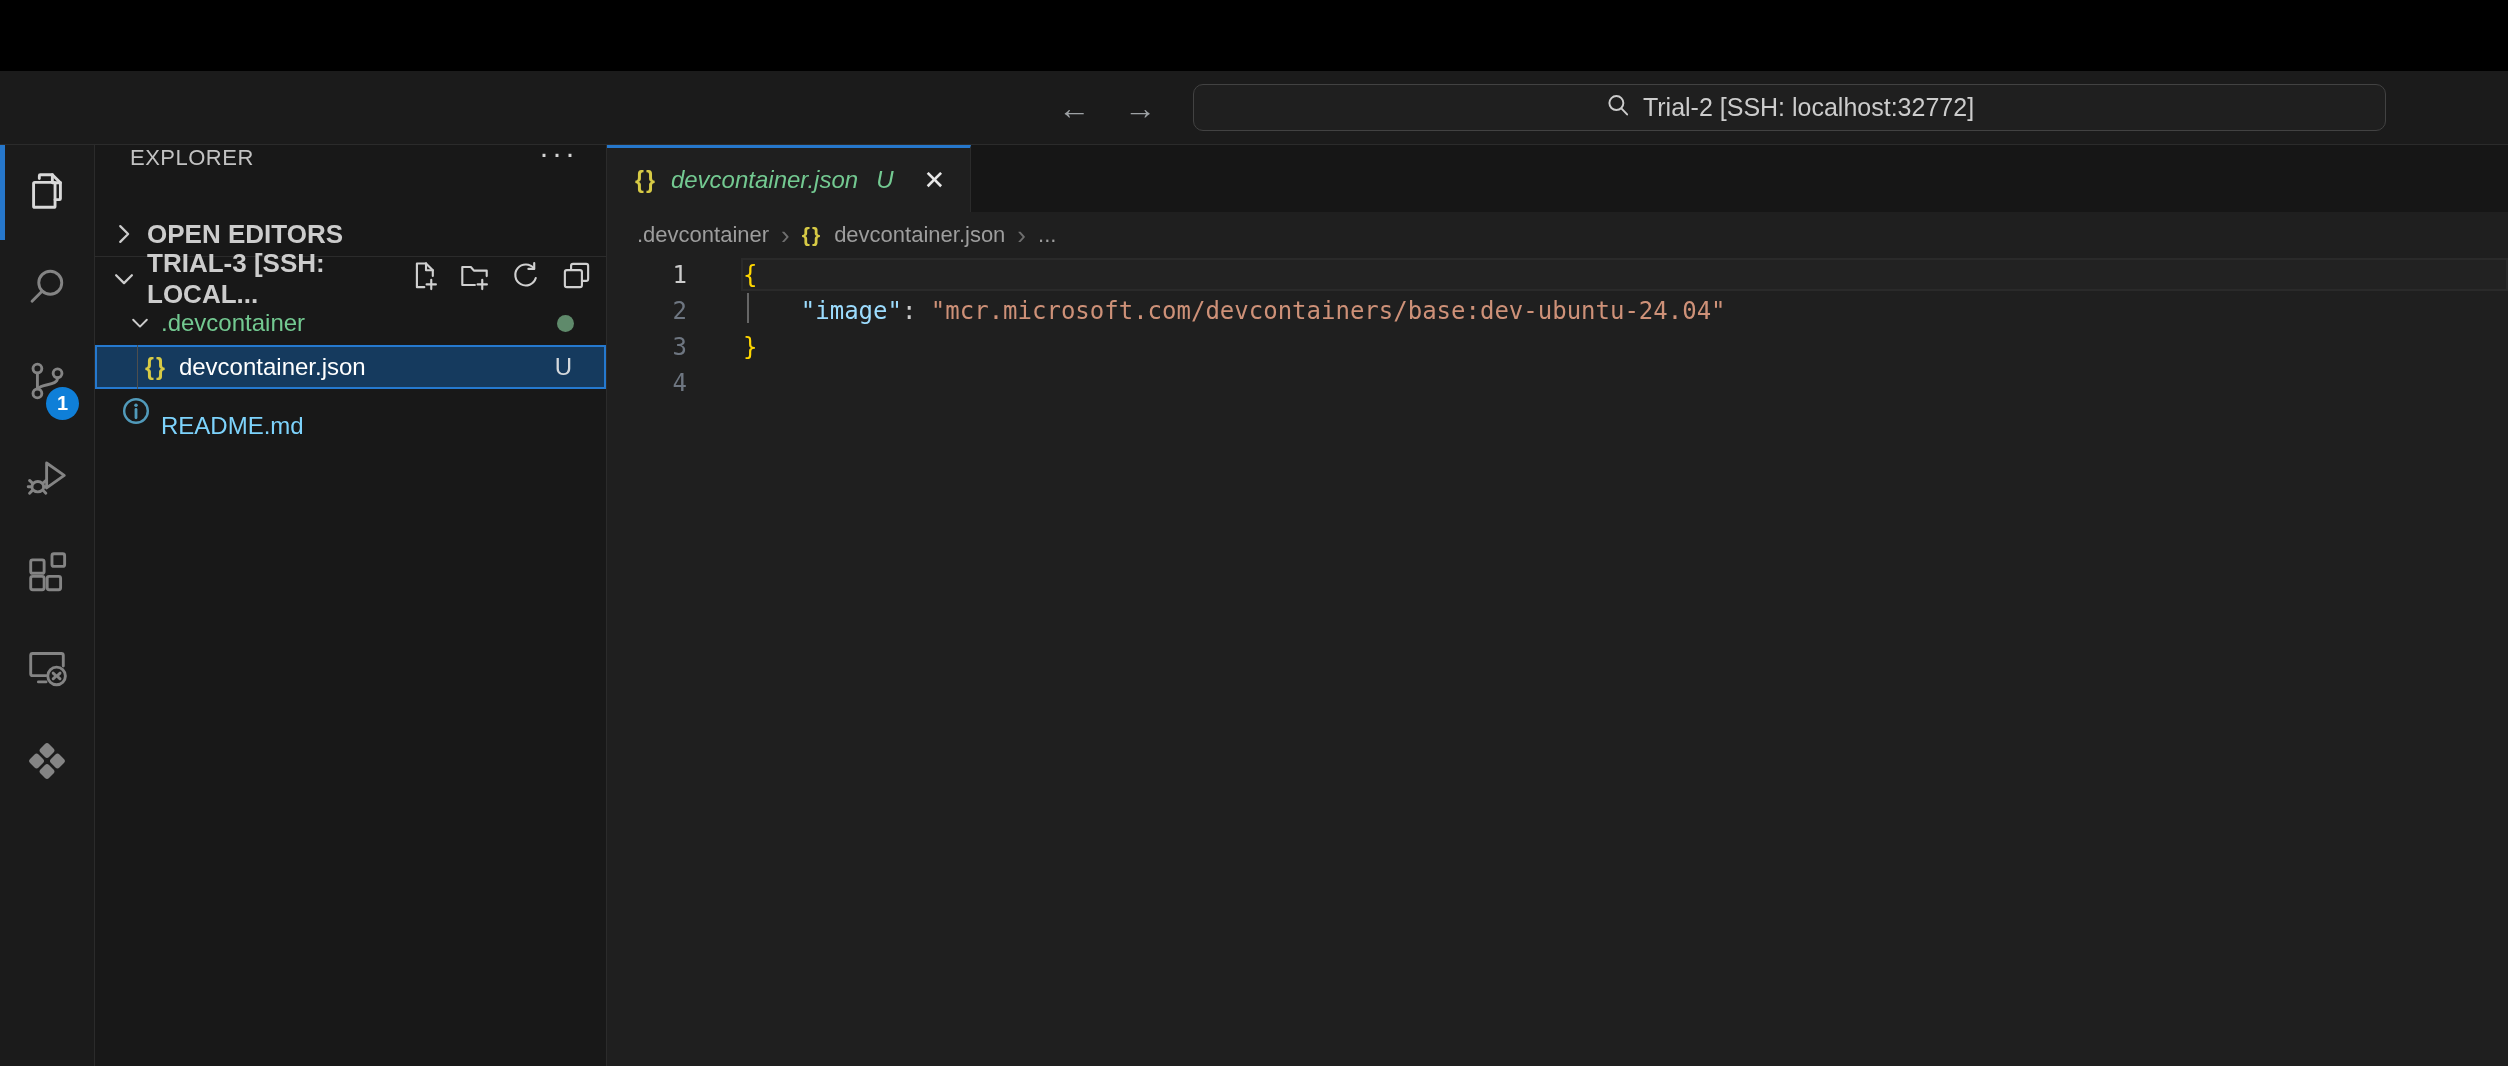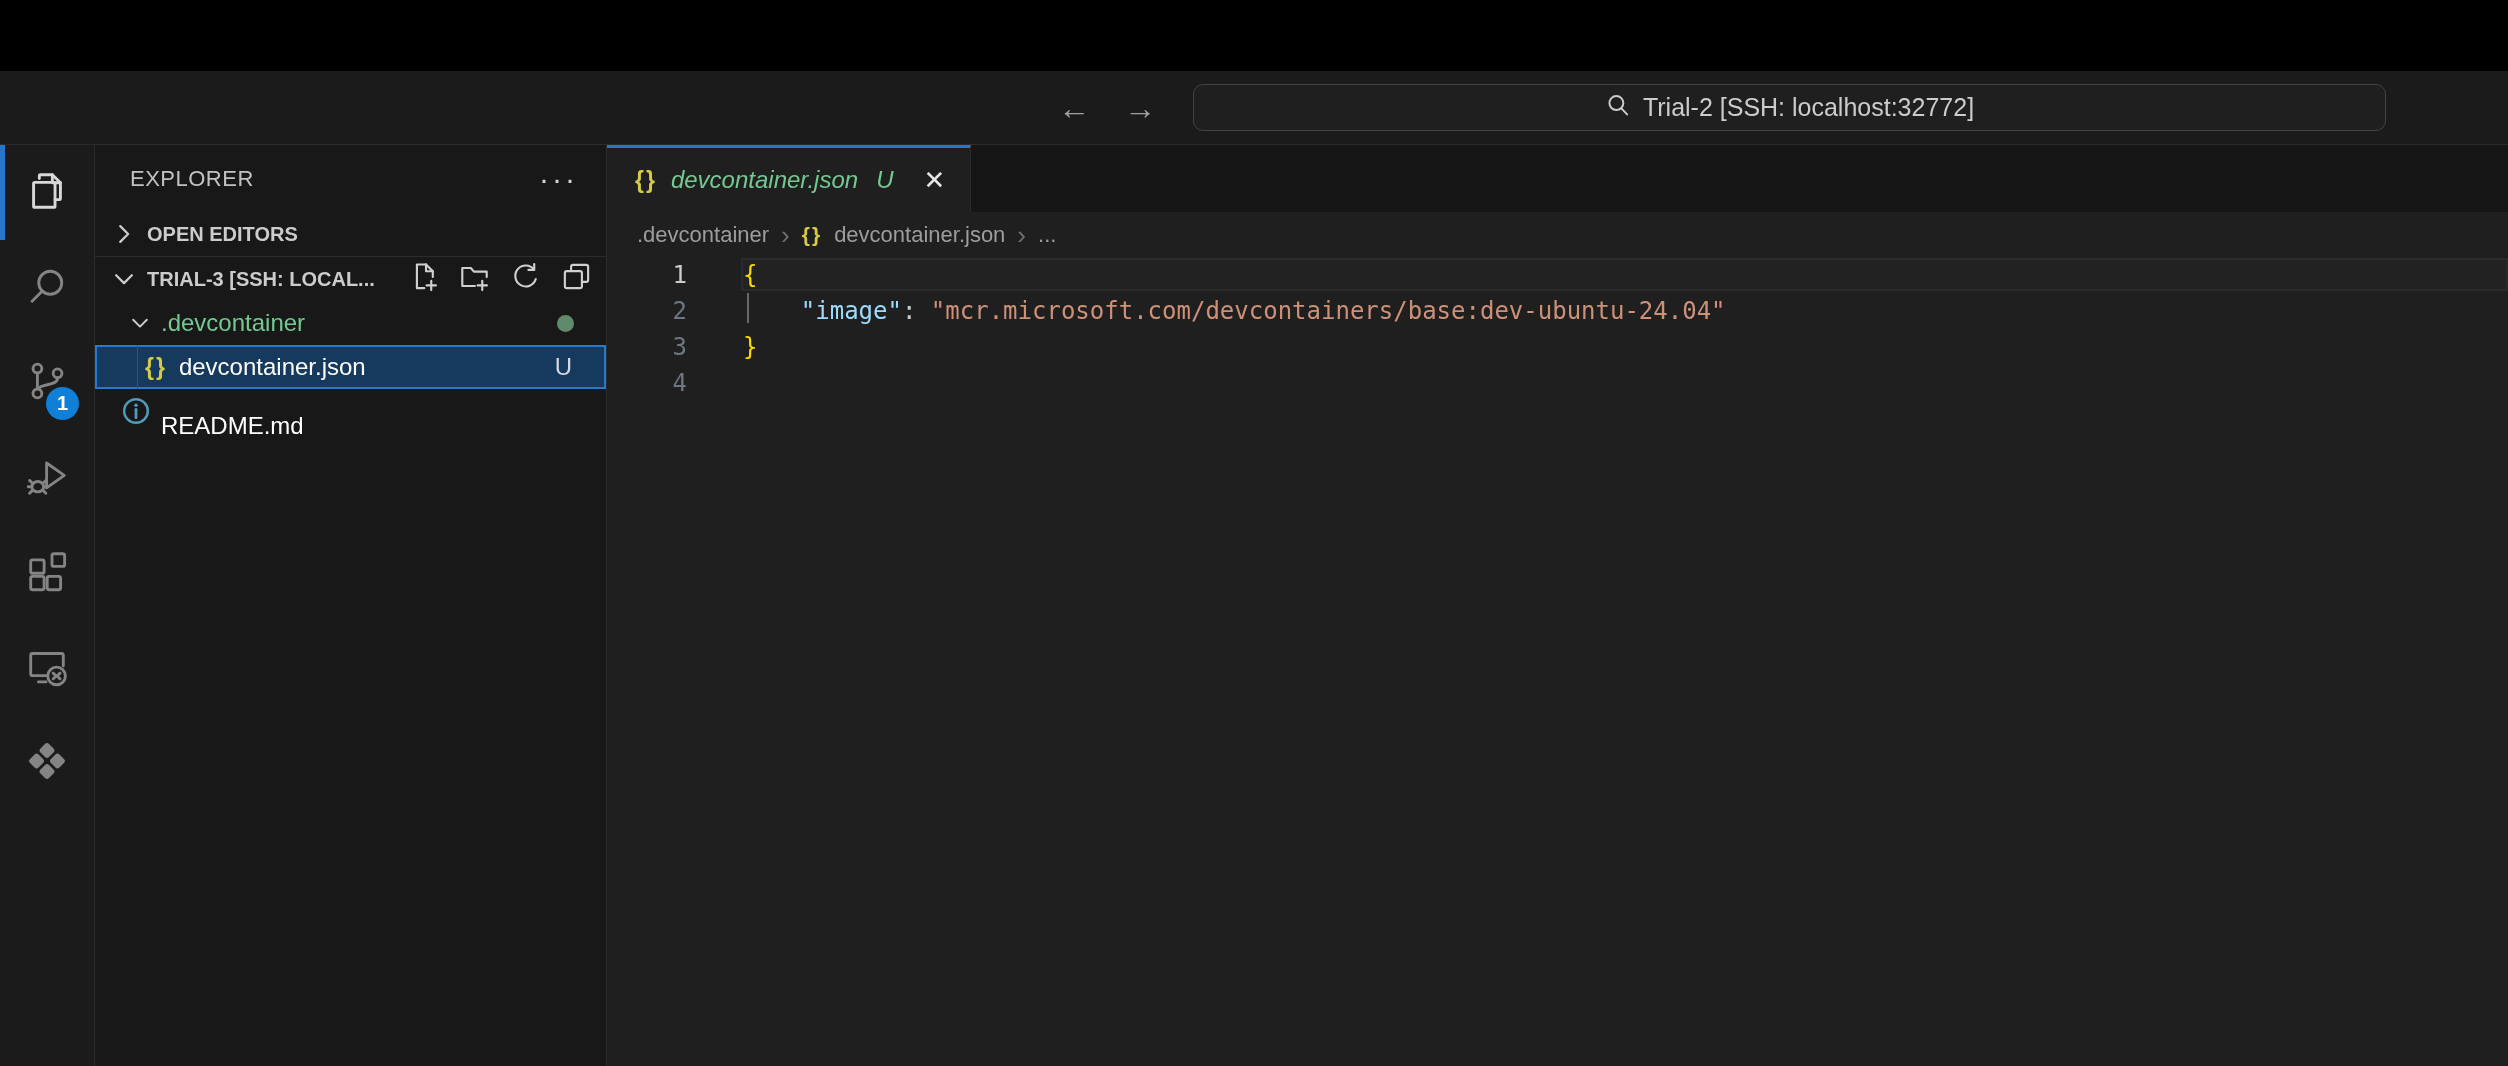--- a/index.html
+++ b/index.html
@@ -24,44 +24,44 @@
   .activitybar { width:95px; background:#1b1b1b; border-right:1px solid #2b2b2b; display:flex; flex-direction:column; }
   .ab-item { position:relative; height:95px; display:flex; align-items:center; justify-content:center; color:#848484; }
   .ab-item.active { color:#d9d9d9; }
   .ab-item.active::before { content:""; position:absolute; left:0; top:0; bottom:0; width:5px; background:#2677cb; }
   .ab-item svg { width:46px; height:46px; stroke:currentColor; fill:none; stroke-width:1.5; stroke-linecap:round; stroke-linejoin:round; }
   .ab-badge { position:absolute; left:46px; top:52px; min-width:33px; height:33px; border-radius:17px;
     background:#0f7fd8; color:#fff; font-size:20px; font-weight:700; display:flex; align-items:center; justify-content:center; }
 
   
   .sidebar { width:512px; background:#181818; border-right:1px solid #2b2b2b; display:flex; flex-direction:column; font-size:24px; }
-  .pane-title { height:67px; display:flex; align-items:center; padding:0 28px 0 35px; font-size:22px; letter-spacing:0.5px; color:#c2c2c2; }
+  .pane-title { height:67px; display:flex; padding:0 28px 0 35px; font-size:22px; letter-spacing:0.5px; color:#c2c2c2; }
   .more-actions { margin-left:auto; font-size:30px; letter-spacing:3px; color:#d4d4d4; line-height:0.5; cursor:default; }
-  .section-row { display:flex; align-items:center; gap:8px; font-weight:700; font-size:20px; color:#cccccc; padding-left:14px; }
+  .section-row { display:flex; align-items:center; gap:8px; font-weight:700; font-size:26px; color:#cccccc; padding-left:14px; }
   .section-row.open-editors { height:45px; border-bottom:1px solid #2b2b2b; }
   .section-row.workspace { height:44px; }
   .section-row .tw { width:30px; height:30px; flex:0 0 auto; }
   .section-actions { margin-left:auto; display:flex; gap:20px; padding-right:14px; }
   .section-actions svg { width:31px; height:31px; stroke:#d0d0d0; fill:none; stroke-width:1.1; stroke-linecap:round; stroke-linejoin:round; }
   .tw svg, .tree-tw svg { width:100%; height:100%; stroke:#cccccc; fill:none; stroke-width:1.2; stroke-linecap:round; stroke-linejoin:round; }
 
   .tree { display:flex; flex-direction:column; }
   .tree-row { position:relative; height:44px; display:flex; align-items:center; }
   .tree-tw { width:26px; height:26px; flex:0 0 auto; }
   .row-folder { padding-left:32px; gap:8px; }
   .row-folder .label { color:#73c991; }
   .dot-badge { margin-left:auto; margin-right:32px; width:17px; height:17px; border-radius:50%; background:#5f8a6b; }
   .row-file { background:#153a5e; outline:2px solid #2579cf; outline-offset:-2px; }
   .row-file .indent-guide { position:absolute; left:42px; top:0; bottom:0; width:1px; background:#4e4e4e; }
   .json-glyph { font-weight:700; color:#d7ca45; letter-spacing:2px; font-size:23px; }
   .row-file .json-glyph { margin-left:50px; }
   .row-file .label { color:#ffffff; margin-left:12px; }
   .git-badge { margin-left:auto; margin-right:34px; color:#d4d8dc; font-size:24px; }
   .row-readme { padding-left:26px; gap:10px; }
-  .row-readme .label { color:#ffffff;margin-top:30px; }
+  .row-readme .label { color:#7dd3fc;margin-top:30px; }
 
   
   .editor-group { flex:1; display:flex; flex-direction:column; background:#1f1f1f; min-width:0; }
   .tabbar { height:67px; background:#161616; display:flex; }
   .tab { width:364px; background:#1f1f1f; border-top:3px solid #2677cb; border-right:1px solid #2b2b2b;
     display:flex; align-items:center; padding-left:28px; gap:14px; font-size:24px; }
   .tab .filename { font-style:italic; color:#73c991; }
   .tab .tab-git { font-style:italic; color:#73c991; margin-left:4px; }
   .tab-close { margin-left:16px; color:#e8e8e8; font-size:26px; cursor:default; }
 

